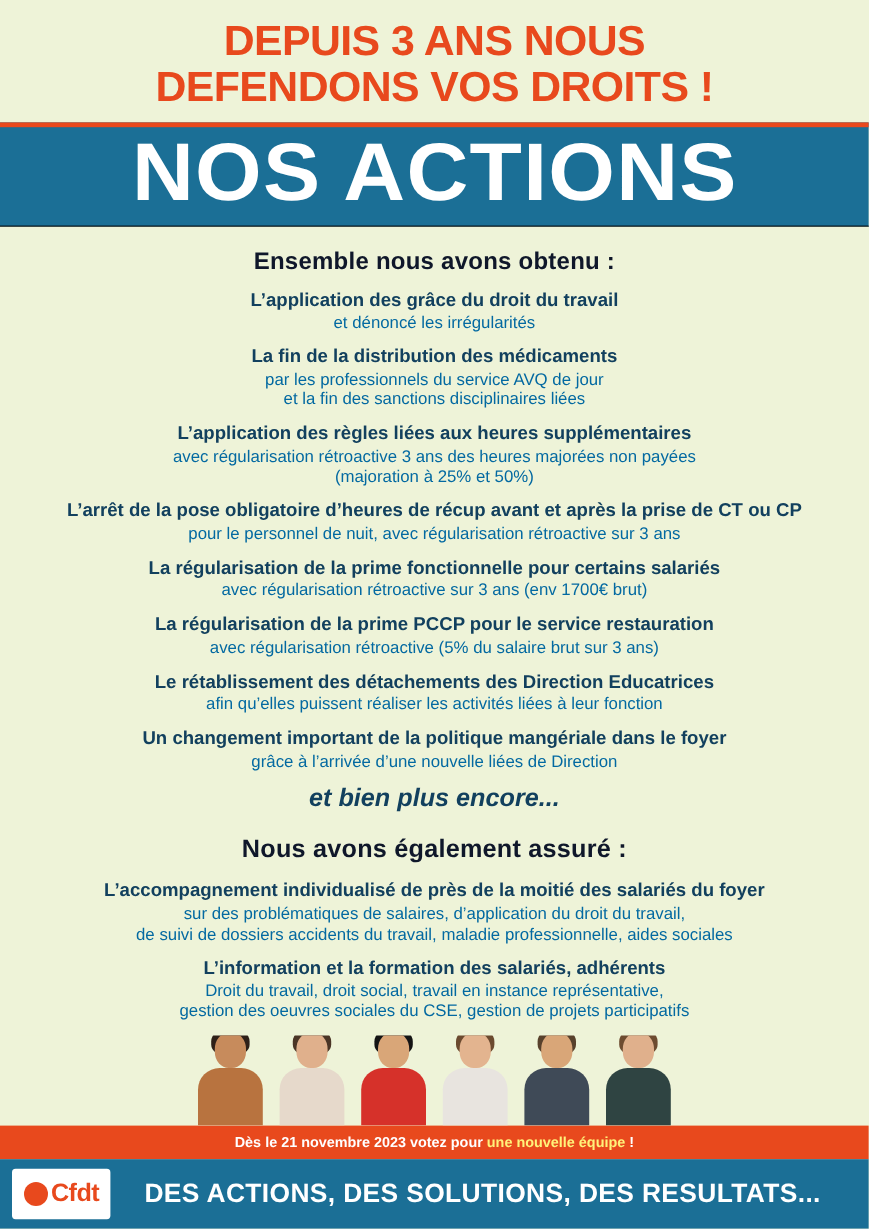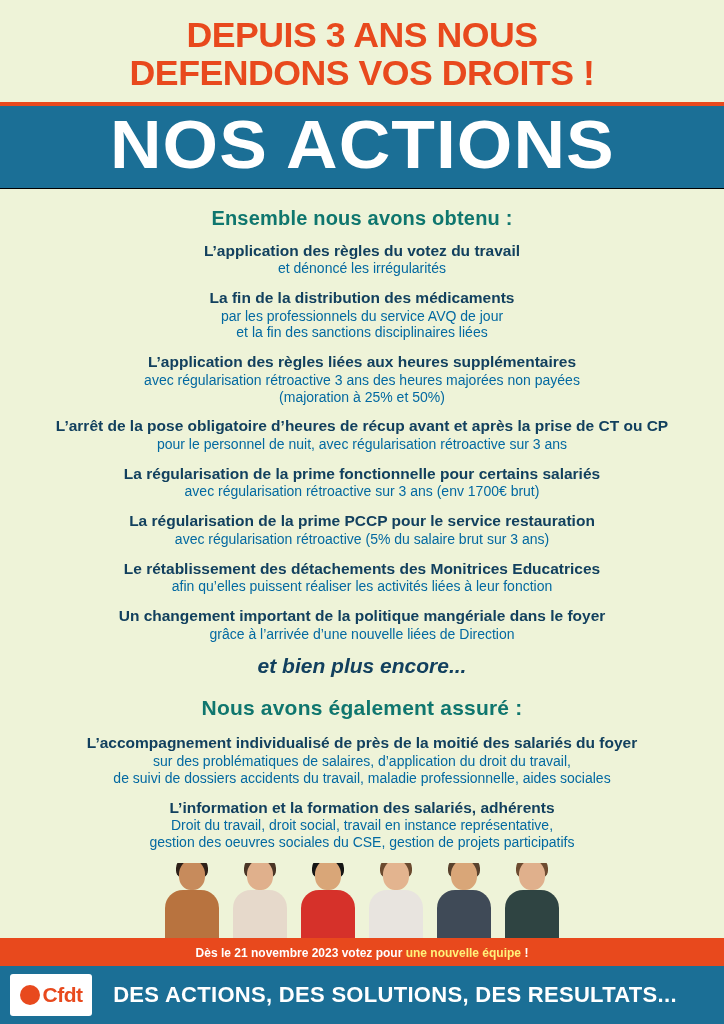--- a/index.html
+++ b/index.html
@@ -59,21 +59,21 @@
 
   
   .body-area {
     flex: 1;
     background: #eef3d8;
     padding: 12px 14px 0 14px;
     text-align: center;
     color: #12405e;
   }
   .section-title {
-    color: #0f766e;
+    color: #0f172a;
     font-weight: bold;
     font-size: 20px;
     margin: 6px 0 12px 0;
     letter-spacing: 0.2px;
   }
   .section-title.second {
     margin-top: 18px;
     margin-bottom: 14px;
     font-size: 21px;
   }
@@ -191,21 +191,21 @@
     font-weight: bold;
     font-size: 21px;
     letter-spacing: -0.5px;
   }
   .footer-slogan {
     color: #ffffff;
     font-weight: bold;
     font-size: 22px;
     letter-spacing: 0.3px;
     flex: 1;
-    text-align: center;
+    text-align: right;
     padding-right: 30px;
   }
 </style>
 </head>
 <body>
 
 <div class="poster">
 
   <div class="top-headline">
     <div class="line">DEPUIS 3 ANS NOUS</div>
@@ -214,21 +214,21 @@
 
   <div class="blue-band">
     <div class="title">NOS ACTIONS</div>
   </div>
 
   <div class="body-area">
 
     <div class="section-title">Ensemble nous avons obtenu :</div>
 
     <div class="item">
-      <div class="head">L’application des règles du votez du travail</div>
+      <div class="head">L’application des grâce du droit du travail</div>
       <div class="sub">et dénoncé les irrégularités</div>
     </div>
 
     <div class="item">
       <div class="head">La fin de la distribution des médicaments</div>
       <div class="sub">par les professionnels du service AVQ de jour</div>
       <div class="sub">et la fin des sanctions disciplinaires liées</div>
     </div>
 
     <div class="item">
@@ -246,21 +246,21 @@
       <div class="head">La régularisation de la prime fonctionnelle pour certains salariés</div>
       <div class="sub">avec régularisation rétroactive sur 3 ans (env 1700€ brut)</div>
     </div>
 
     <div class="item">
       <div class="head">La régularisation de la prime PCCP pour le service restauration</div>
       <div class="sub">avec régularisation rétroactive (5% du salaire brut sur 3 ans)</div>
     </div>
 
     <div class="item">
-      <div class="head">Le rétablissement des détachements des Monitrices Educatrices</div>
+      <div class="head">Le rétablissement des détachements des Direction Educatrices</div>
       <div class="sub">afin qu’elles puissent réaliser les activités liées à leur fonction</div>
     </div>
 
     <div class="item">
       <div class="head">Un changement important de la politique mangériale dans le foyer</div>
       <div class="sub">grâce à l’arrivée d’une nouvelle liées de Direction</div>
     </div>
 
     <div class="more">et bien plus encore...</div>
 

